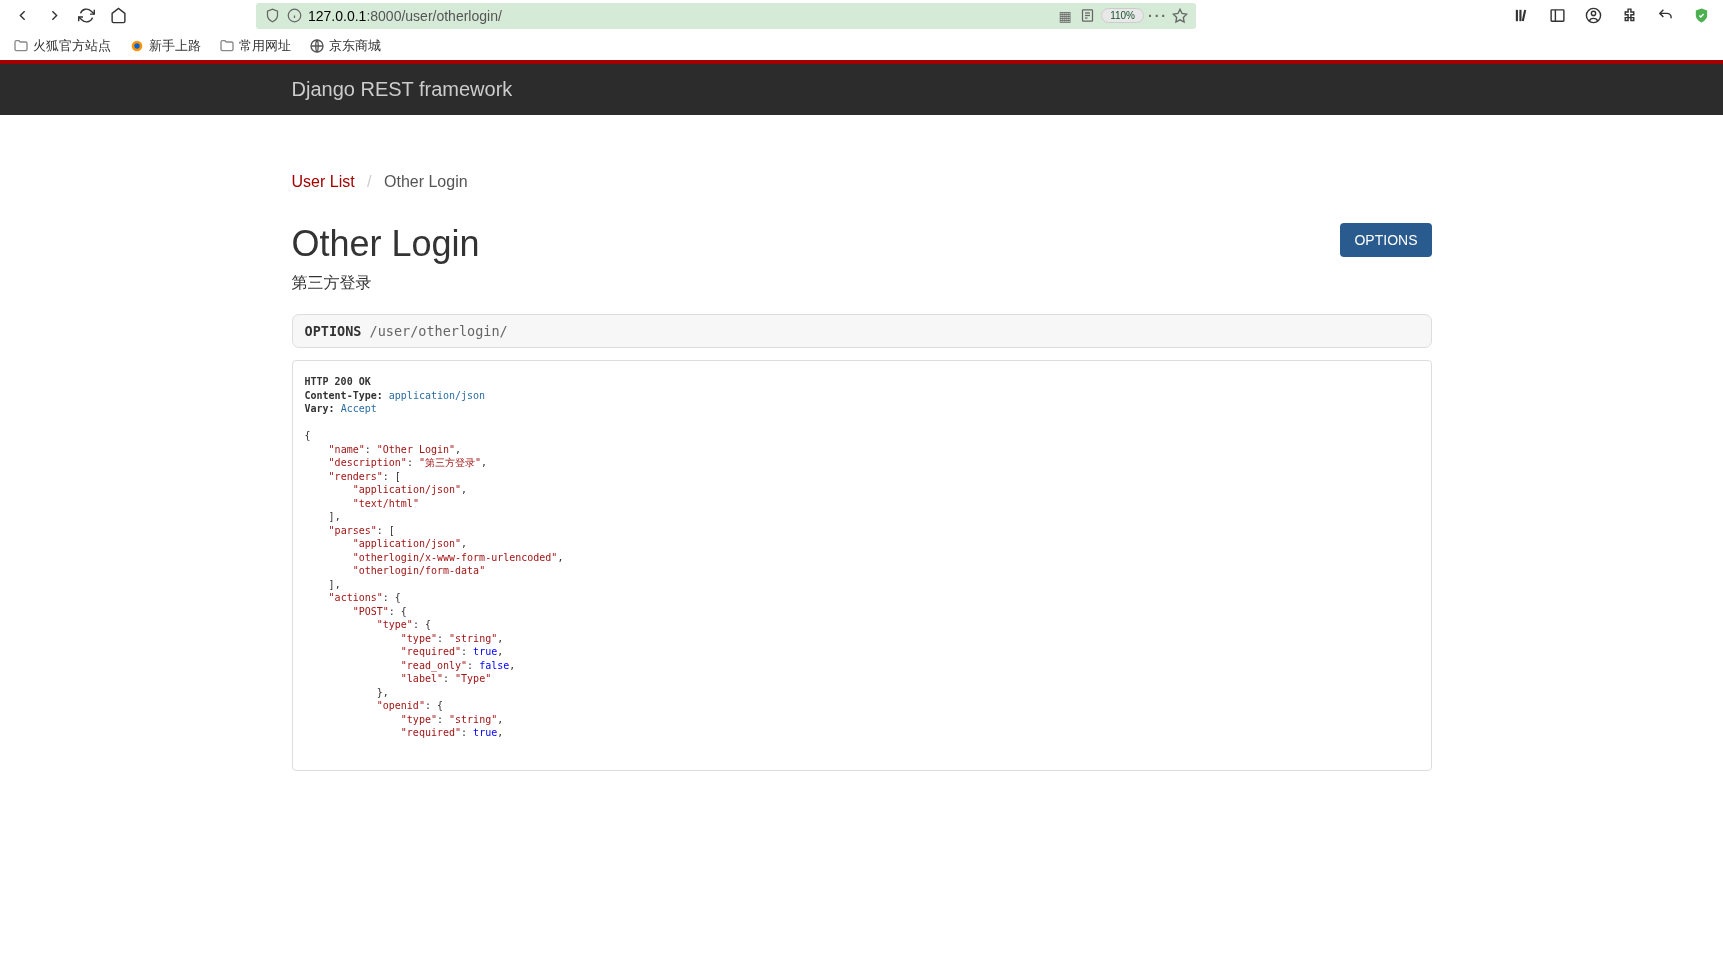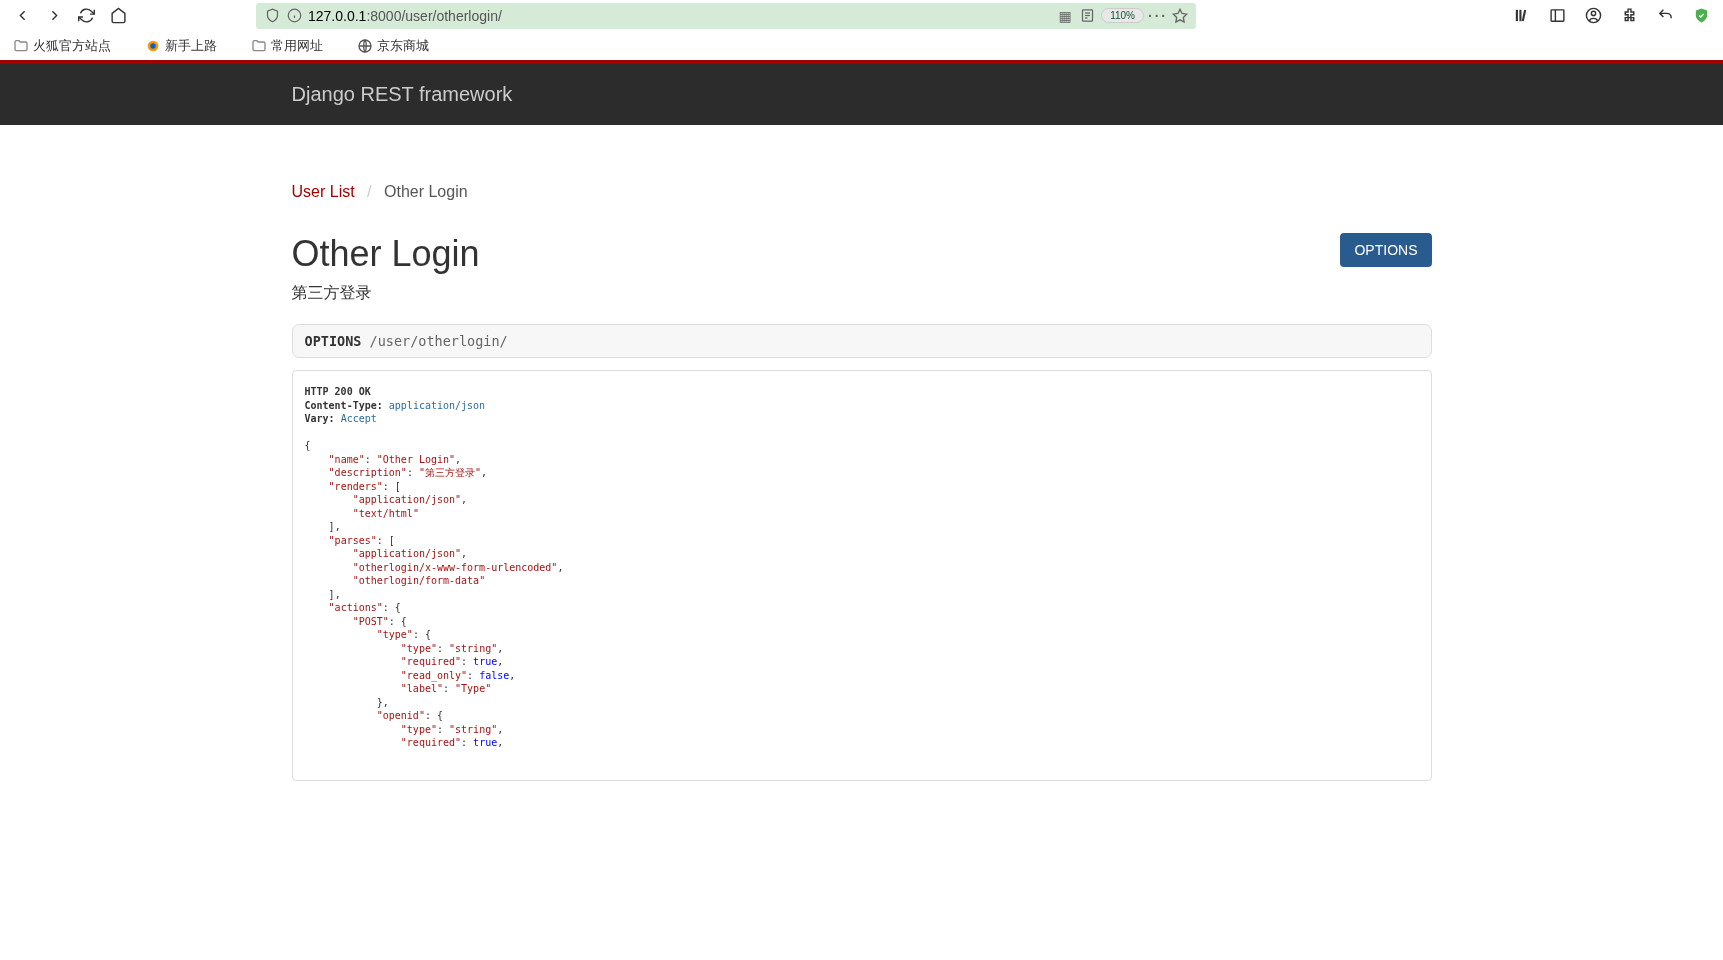--- a/index.html
+++ b/index.html
@@ -11,29 +11,29 @@
     .nav-btn svg { width: 17px; height: 17px; }
     .url-bar { flex: 0 0 940px; margin-left: 120px; height: 26px; background: #d6ead8; border-radius: 3px; display: flex; align-items: center; padding: 0 8px; gap: 6px; font-size: 14px; }
     .url-bar .url-text { flex: 1; color: #555; }
     .url-bar .url-text .host { color: #000; }
     .url-bar .pill { background: #e8e8e8; border-radius: 10px; padding: 1px 8px; font-size: 10px; color: #14532d; border: 1px solid #ccc; }
     .url-icon { width: 16px; height: 16px; display: inline-flex; align-items: center; justify-content: center; color: #666; }
     .right-icons { display: flex; align-items: center; gap: 8px; margin-left: auto; }
     .right-icons .nav-btn { width: 28px; }
 
     
-    .bookmark-bar { height: 29px; display: flex; align-items: center; padding: 0 8px; gap: 24px; font-size: 13px; color: #333; }
+    .bookmark-bar { height: 29px; display: flex; align-items: center; padding: 0 8px; gap: 8px; font-size: 13px; color: #333; }
     .bookmark-item { display: flex; align-items: center; gap: 4px; padding: 2px 5px; border-radius: 3px; cursor: pointer; }
     .bm-icon { width: 16px; height: 16px; display: inline-block; }
 
     
     .red-line { height: 4px; background: #a30000; }
 
     
-    .drf-nav { background: #2c2c2c; height: 61px; display: flex; align-items: center; }
+    .drf-nav { background: #2c2c2c; height: 51px; display: flex; align-items: center; }
     .drf-nav .container { width: 1170px; margin: 0 auto; padding: 0 15px; }
     .drf-brand { color: #ccc; font-size: 20px; font-weight: 400; }
 
     
     .container { width: 1170px; margin: 0 auto; padding: 0 15px; }
     .breadcrumb { padding: 18px 0 10px; font-size: 16px; color: #999; margin-top: 40px; }
     .breadcrumb a { color: #a30000; text-decoration: none; }
     .breadcrumb .sep { margin: 0 8px; color: #ccc; }
     .breadcrumb .current { color: #555; }
 

